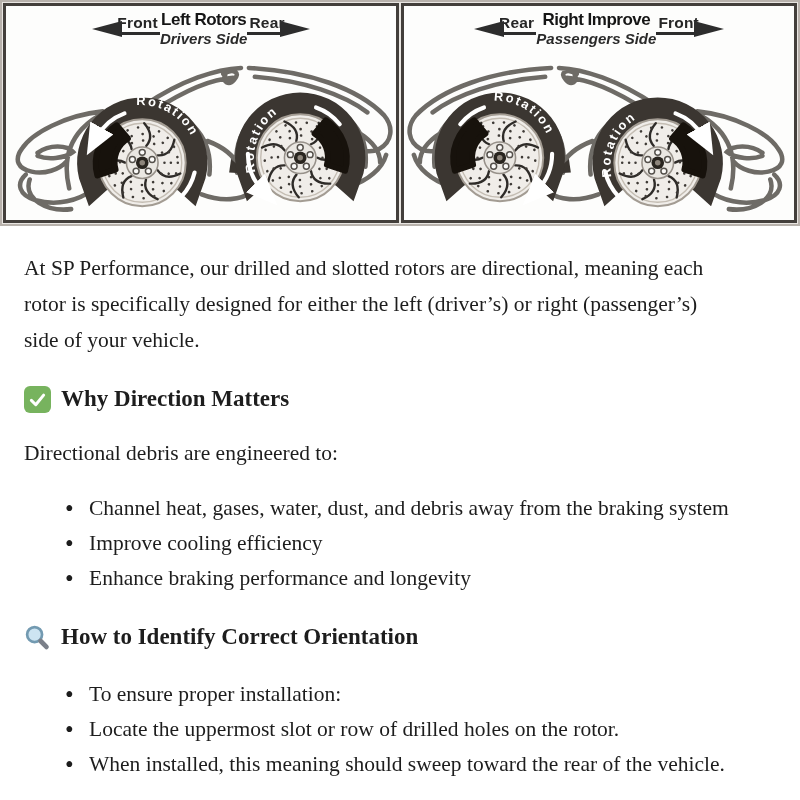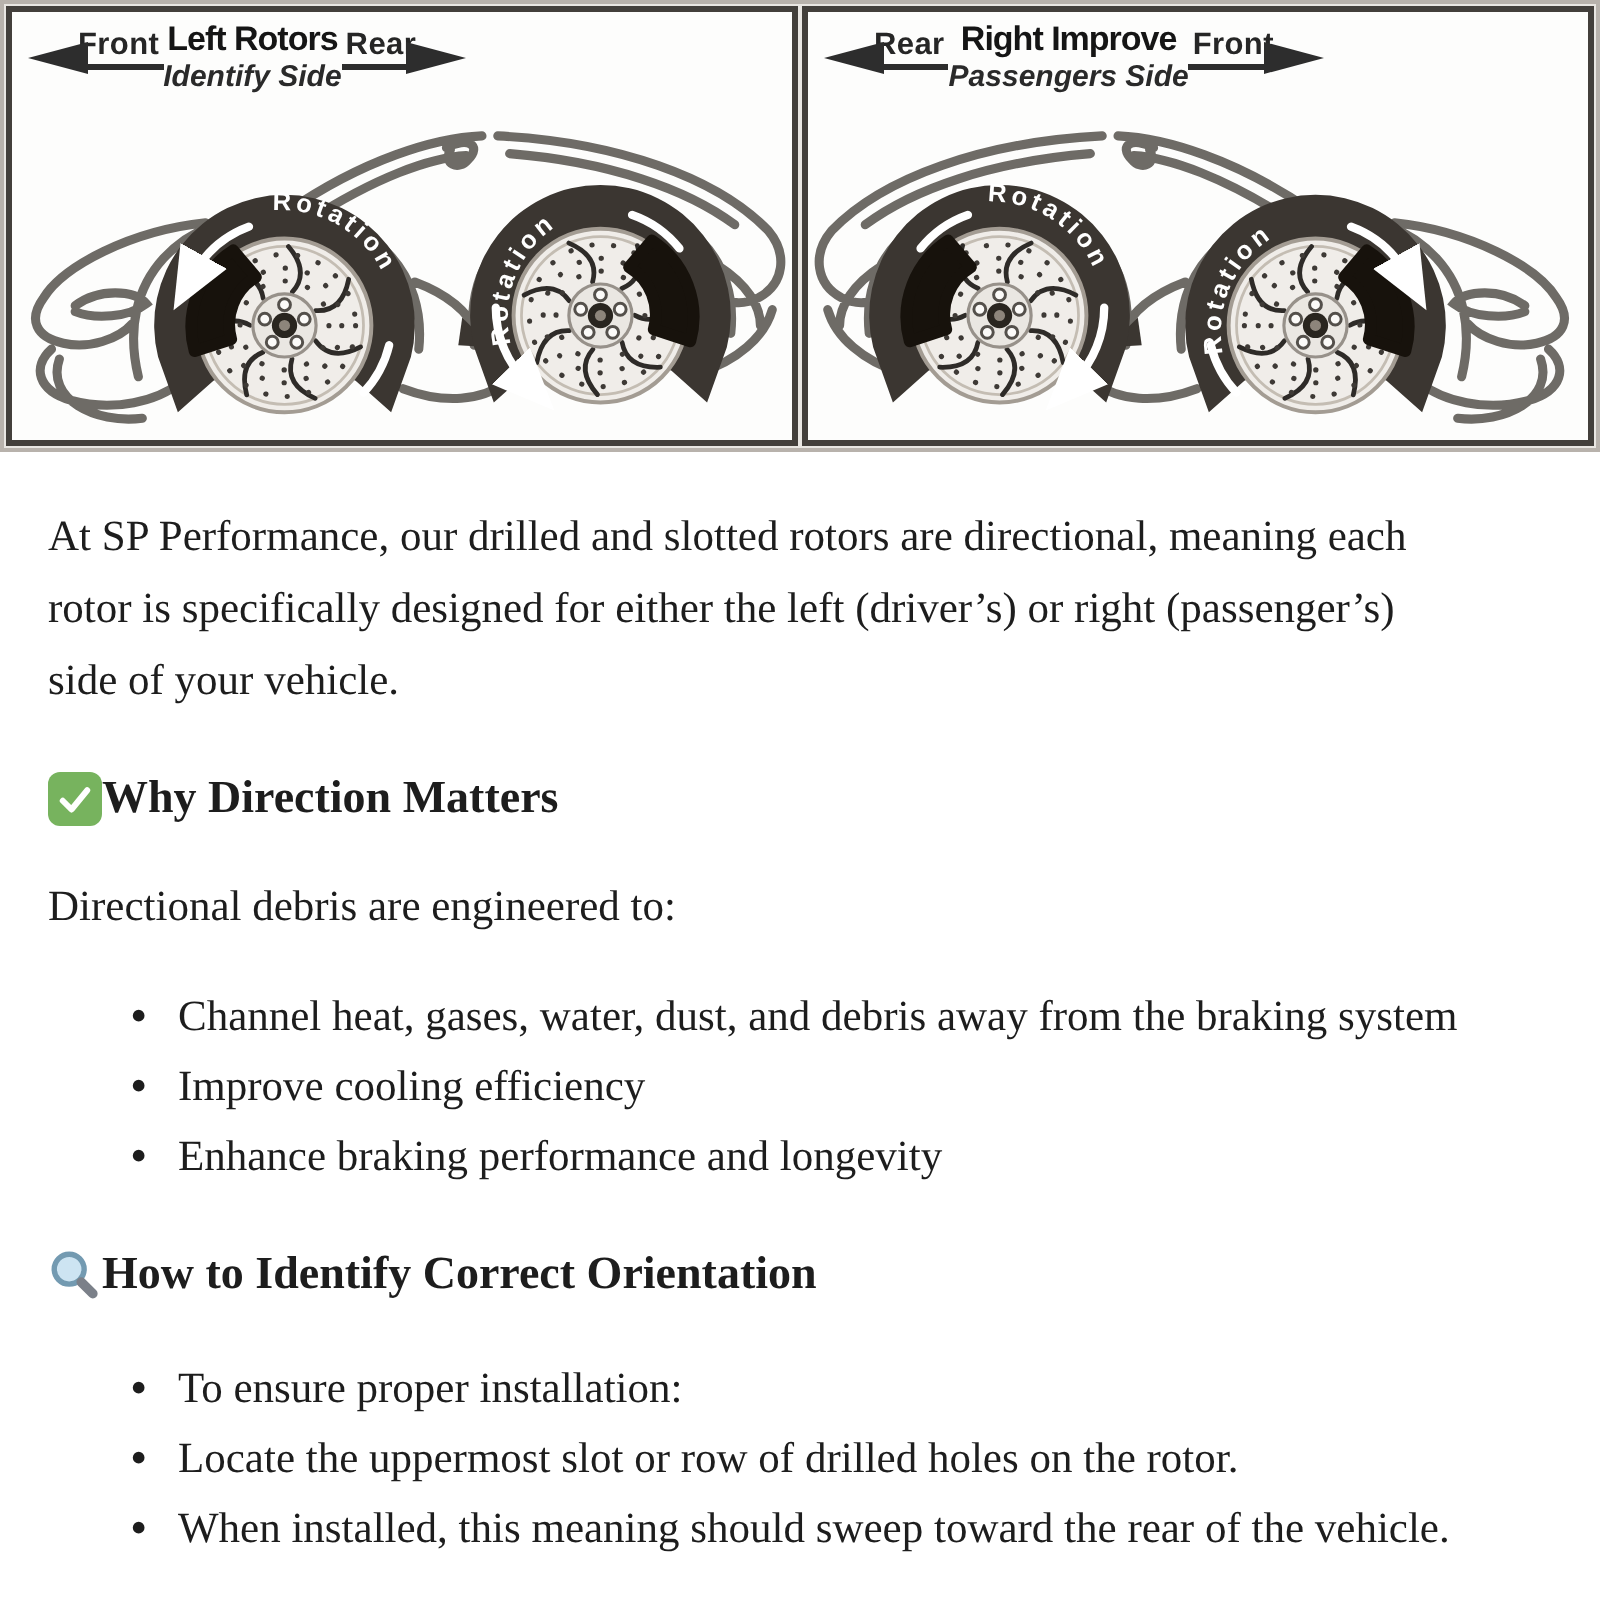--- a/index.html
+++ b/index.html
@@ -1,21 +1,21 @@
 <!DOCTYPE html>
 <html><head>
 <meta charset="utf-8">
 <style>
   html,body{margin:0;padding:0;background:#ffffff;}
   body{width:800px;font-family:"Liberation Serif",serif;color:#1d1d1d;}
 
   
   .diagram{display:flex;border:2px solid #b8b2ac;background:#e9e6e2;}
   .panel{flex:1;position:relative;height:214px;background:#fdfdfc;border:3px solid #433f3b;margin:1px;overflow:hidden;}
-  .phead{position:absolute;top:5px;left:8px;right:8px;display:flex;justify-content:flex-start;align-items:flex-start;z-index:3;font-family:"Liberation Sans",sans-serif;}
+  .phead{position:absolute;top:5px;left:8px;right:8px;display:flex;justify-content:center;align-items:flex-start;z-index:3;font-family:"Liberation Sans",sans-serif;}
   .dir{display:flex;align-items:center;margin-top:3px;}
   .dirtext{font-size:15.5px;font-weight:bold;color:#262626;border-bottom:3px solid #2d2d2d;padding:0 2px 0 2px;letter-spacing:.2px;}
   .arr{display:block;width:0;height:0;border-top:8px solid transparent;border-bottom:8px solid transparent;position:relative;top:4px;}
   .arr-l{border-right:30px solid #2d2d2d;margin-right:-7px;}
   .arr-r{border-left:30px solid #2d2d2d;margin-left:-7px;}
   .ptitle-wrap{display:flex;flex-direction:column;align-items:center;line-height:1.05;}
   .ptitle{font-size:17px;font-weight:bold;letter-spacing:-.5px;color:#151515;}
   .psub{font-size:15px;font-weight:bold;font-style:italic;color:#2a2a2a;margin-top:2px;}
   .car-svg{position:absolute;left:0;bottom:-2px;width:100%;height:162px;display:block;}
 
@@ -30,21 +30,21 @@
   .hub{fill:#eae7e2;stroke:#97918a;stroke-width:1.6;}
   .lug{fill:#fbfaf8;stroke:#54504b;stroke-width:1.5;}
   .hubc{fill:#29251f;} .hubc2{fill:#8d857b;}
   .caliper{fill:#17120c;stroke:#17120c;stroke-width:6;stroke-linejoin:round;}
   .rot-arrow{fill:none;stroke:#ffffff;stroke-width:4.2;stroke-linecap:round;}
   .rot-label{fill:#ffffff;font-family:"Liberation Sans",sans-serif;font-size:13px;font-weight:bold;letter-spacing:2px;}
 
   
   .content{padding:10px 60px 26px 24px;font-size:21.5px;line-height:1.68;}
   .content p.intro{margin:14px 0 20px 0;max-width:690px;}
-  h2.sec{font-size:23px;margin:22px 0 16px 0;display:flex;align-items:center;font-weight:bold;}
+  h2.sec{font-size:23px;margin:22px 0 16px 0;display:flex;align-items:center;gap:10px;font-weight:bold;}
   h2.sec.normal{font-weight:bold;}
   .lead{margin:0 0 10px 0;}
   ul.blist{list-style:none;margin:20px 0 20px 0;padding:0 0 0 41px;max-width:672px;}
   ul.blist li{position:relative;padding-left:24px;line-height:35px;}
   ul.blist li::before{content:"\2022";position:absolute;left:0;top:0;font-size:1.15em;}
   .emoji-check{width:27px;height:27px;border-radius:6px;display:inline-flex;align-items:center;justify-content:center;flex:0 0 auto;}
   .emoji-check svg{width:21px;height:21px;display:block;}
   .emoji-mag{width:27px;height:27px;display:inline-flex;flex:0 0 auto;}
   .emoji-mag svg{width:27px;height:27px;display:block;}
 </style>
@@ -54,21 +54,21 @@
 <div class="diagram">
 
   <div class="panel">
     <div class="phead">
       <span class="dir">
         <i class="arr arr-l"></i>
         <b class="dirtext">Front</b>
       </span>
       <span class="ptitle-wrap">
         <b class="ptitle">Left Rotors</b>
-        <i class="psub">Identify Side</i>
+        <i class="psub">Drivers Side</i>
       </span>
       <span class="dir">
         <b class="dirtext">Rear</b>
         <i class="arr arr-r"></i>
       </span>
     </div>
 
     <svg class="car-svg" viewBox="0 0 395 160">
       <defs>
         <marker id="ah" orient="auto" markerWidth="10" markerHeight="10" refX="2.5" refY="3.2">

